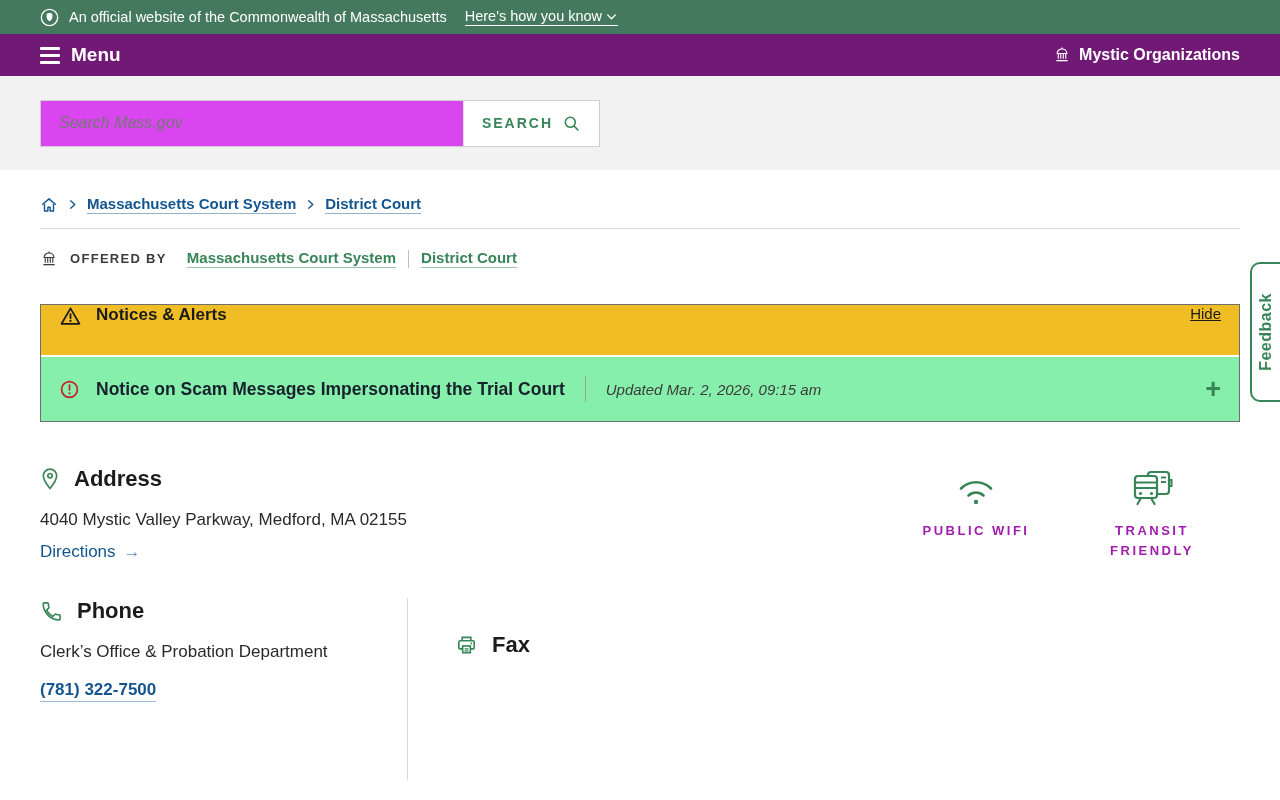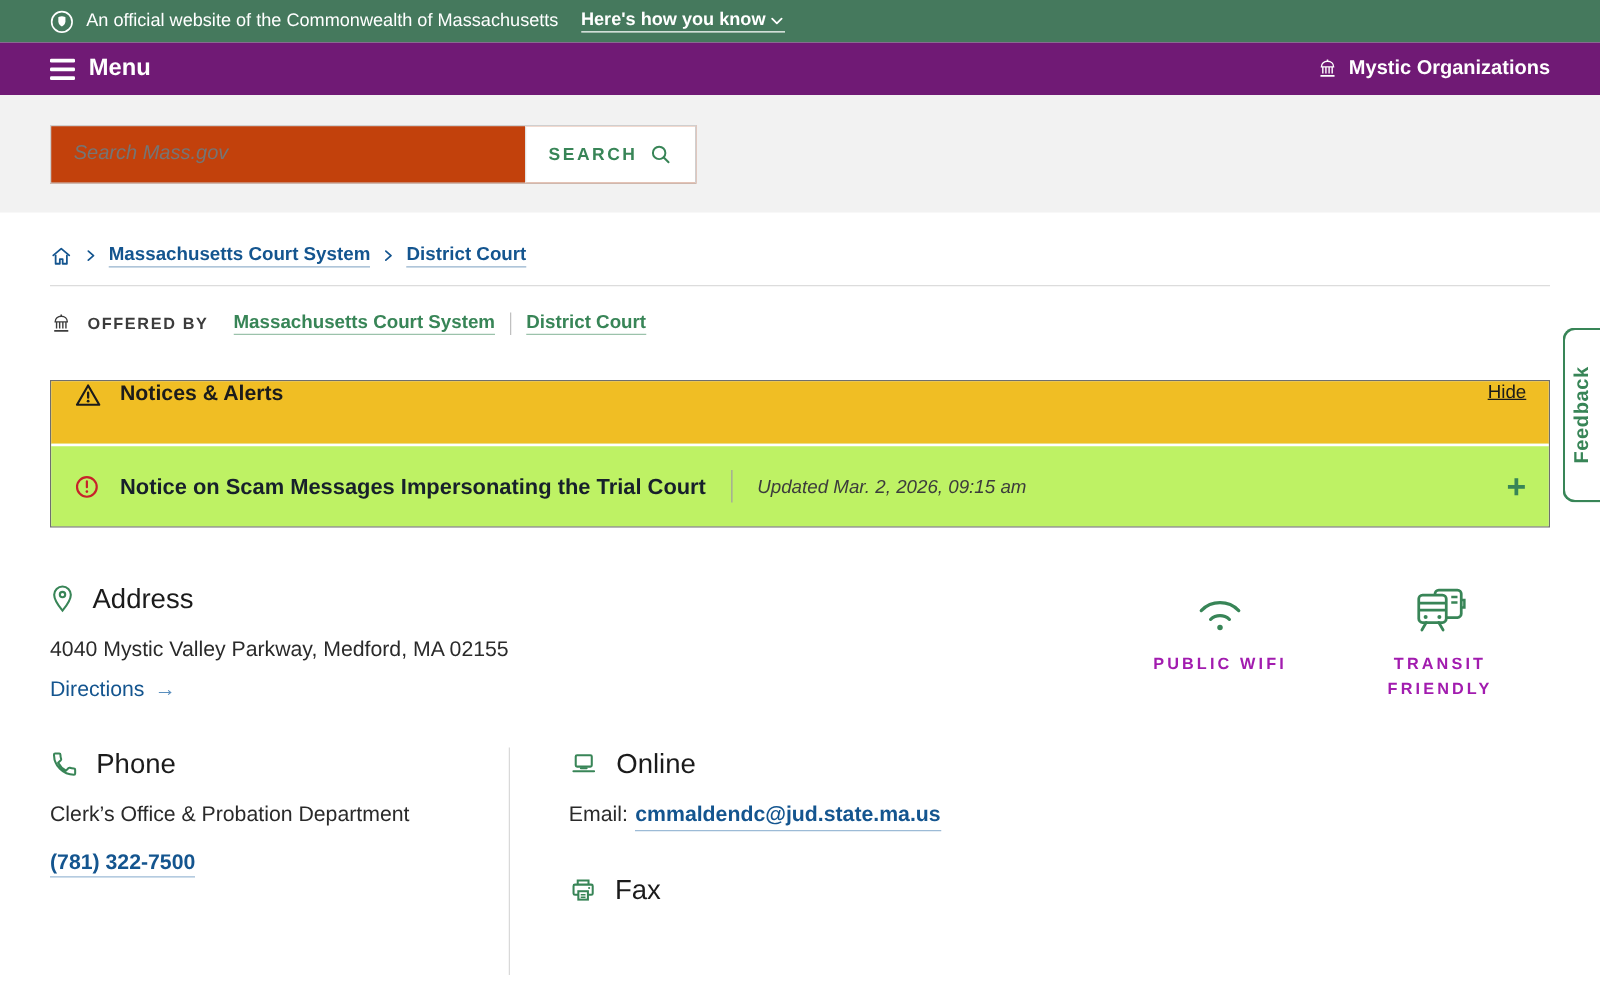--- a/index.html
+++ b/index.html
@@ -13,21 +13,21 @@
   button { font-family: "Liberation Sans", sans-serif; cursor: pointer; }
   a { cursor: pointer; }
 
   
   .banner {
     height: 34px; background: #45795d; color: #fff;
     display: flex; align-items: center; padding: 0 40px; gap: 10px;
     font-size: 14.5px;
   }
   .banner-how {
-    background: none; border: none; color: #fff; font-weight: 700;
+    background: none; border: none; color: #fff; font-weight: 400;
     font-size: 14.5px; display: flex; align-items: center; gap: 3px;
     border-bottom: 1px solid #fff; padding: 0 0 1px; margin-left: 8px;
   }
 
   
   .mainnav {
     height: 42px; background: #701a75; color: #fff;
     display: flex; align-items: center; justify-content: space-between;
     padding: 0 40px;
   }
@@ -44,22 +44,22 @@
 
   
   .siteheader {
     height: 94px; background: #f2f2f2;
     display: flex; align-items: center; justify-content: space-between;
     padding: 0 40px;
   }
   .logo { display: flex; align-items: center; gap: 11px; text-decoration: none; }
   .logo-text { color: #388557; font-size: 29px; font-weight: 700; }
   .searchbox {
-    display: flex; align-items: stretch; width: 517px; height: 47px;
-    background: #c2410c; border: 1px solid #cfcfcf;
+    display: flex; align-items: stretch; width: 560px; height: 47px;
+    background: #d946ef; border: 1px solid #cfcfcf;
   }
   .searchbox input {
     flex: 1; border: none; outline: none; background: transparent;
     padding: 0 18px; font-size: 16px; font-style: italic; color: #1b1b1b;
     font-family: "Liberation Sans", sans-serif;
   }
   .search-btn {
     display: flex; align-items: center; gap: 9px; padding: 0 18px;
     background: #fff; border: none; border-left: 1px solid #e2e2e2;
     color: #388557; font-size: 14px; font-weight: 700; letter-spacing: 2px;
@@ -93,32 +93,32 @@
   .alerts-header {
     background: #F0BE24; height: 50px;
     display: flex; align-items: flex-start; gap: 14px; padding: 0 18px;
   }
   .alerts-title { font-size: 17px; font-weight: 700; }
   .hide-btn {
     margin-left: auto; background: none; border: none;
     color: #1b1b1b; font-size: 15px; text-decoration: underline; font-weight: 400;
   }
   .notice-row {
-    background: #bef264; border-top: 2px solid #fff; height: 66px;
+    background: #86efac; border-top: 2px solid #fff; height: 66px;
     display: flex; align-items: center; gap: 16px; padding: 0 18px;
   }
   .notice-title { font-size: 17.5px; font-weight: 700; color: #17202b; }
   .vsep { width: 1px; height: 26px; background: #9f9f9f; margin: 0 4px; flex: none; }
   .updated { font-size: 15px; font-style: italic; color: #3c3c3c; }
   .plus-btn { margin-left: auto; background: none; border: none; color: #388557; font-size: 27px; font-weight: 700; line-height: 1; }
 
   
   .addr-row { margin-top: 44px; display: flex; }
   .address { width: 560px; }
-  .sec-head { display: flex; align-items: center; gap: 14px; font-size: 22px; font-weight: 400; color: #1b1b1b; }
+  .sec-head { display: flex; align-items: center; gap: 14px; font-size: 22px; font-weight: 700; color: #1b1b1b; }
   .address p.addr-line { margin-top: 18px; font-size: 17px; color: #2a2a2a; }
   .directions {
     display: inline-flex; gap: 8px; margin-top: 12px;
     color: #14558F; font-size: 17px; text-decoration: none; font-weight: 400;
   }
   .directions .arrow { color: #5a8fbe; }
   .features { margin-left: auto; display: flex; gap: 56px; padding: 6px 28px 0 0; }
   .feature { display: flex; flex-direction: column; align-items: center; gap: 15px; width: 120px; text-align: center; }
   .feature .icnbox { height: 34px; display: flex; align-items: flex-end; }
   .flabel { font-size: 13px; font-weight: 700; letter-spacing: 2.5px; color: #a21caf; line-height: 1.55; }
@@ -331,35 +331,20 @@
             <path d="M6.8 10.6c1.4 2.7 3.9 5.2 6.6 6.6l2.1-2.1c.3-.3.7-.4 1-.3 1.1.4 2.3.6 3.5.6.6 0 1 .4 1 1v3.3c0 .6-.4 1-1 1C11 20.7 3.3 13 3.3 4c0-.6.4-1 1-1h3.4c.6 0 1 .4 1 1 0 1.2.2 2.4.6 3.5.1.3 0 .7-.3 1l-2.2 2.1z" stroke="#388557" stroke-width="1.7" stroke-linejoin="round"></path>
           </svg>
         </span>
         <span>Phone</span>
       </div>
       <p>Clerk’s Office &amp; Probation Department</p>
       <p><a class="bluelink">(781) 322-7500</a></p>
 
     </div>
     <div class="col-right">
-      <section>
-        <div class="sec-head">
-          <span class="icn">
-            <svg width="24" height="22" viewBox="0 0 24 24" fill="none">
-              <rect x="5" y="4.5" width="14" height="10" rx="1.2" stroke="#388557" stroke-width="1.8"></rect>
-              <path d="M3 18.5h18M9.5 16h5" stroke="#388557" stroke-width="1.8" stroke-linecap="round"></path>
-            </svg>
-          </span>
-          <span>Online</span>
-        </div>
-        <p class="inline-p">
-          <span>Email:</span>
-          <a class="bluelink">cmmaldendc@jud.state.ma.us</a>
-        </p>
-      </section>
       <section class="fax-sec">
         <div class="sec-head">
           <span class="icn">
             <svg width="23" height="23" viewBox="0 0 24 24" fill="none">
               <path d="M7.5 7V3.5h9V7" stroke="#388557" stroke-width="1.7"></path>
               <rect x="4" y="7" width="16" height="8.5" rx="1.2" stroke="#388557" stroke-width="1.7"></rect>
               <rect x="8" y="12.5" width="8" height="7" stroke="#388557" stroke-width="1.7" fill="#fff"></rect>
               <path d="M10 15.5h4M10 17.5h4" stroke="#388557" stroke-width="1.3"></path>
               <circle cx="17" cy="9.8" r="0.9" fill="#388557"></circle>
             </svg>

